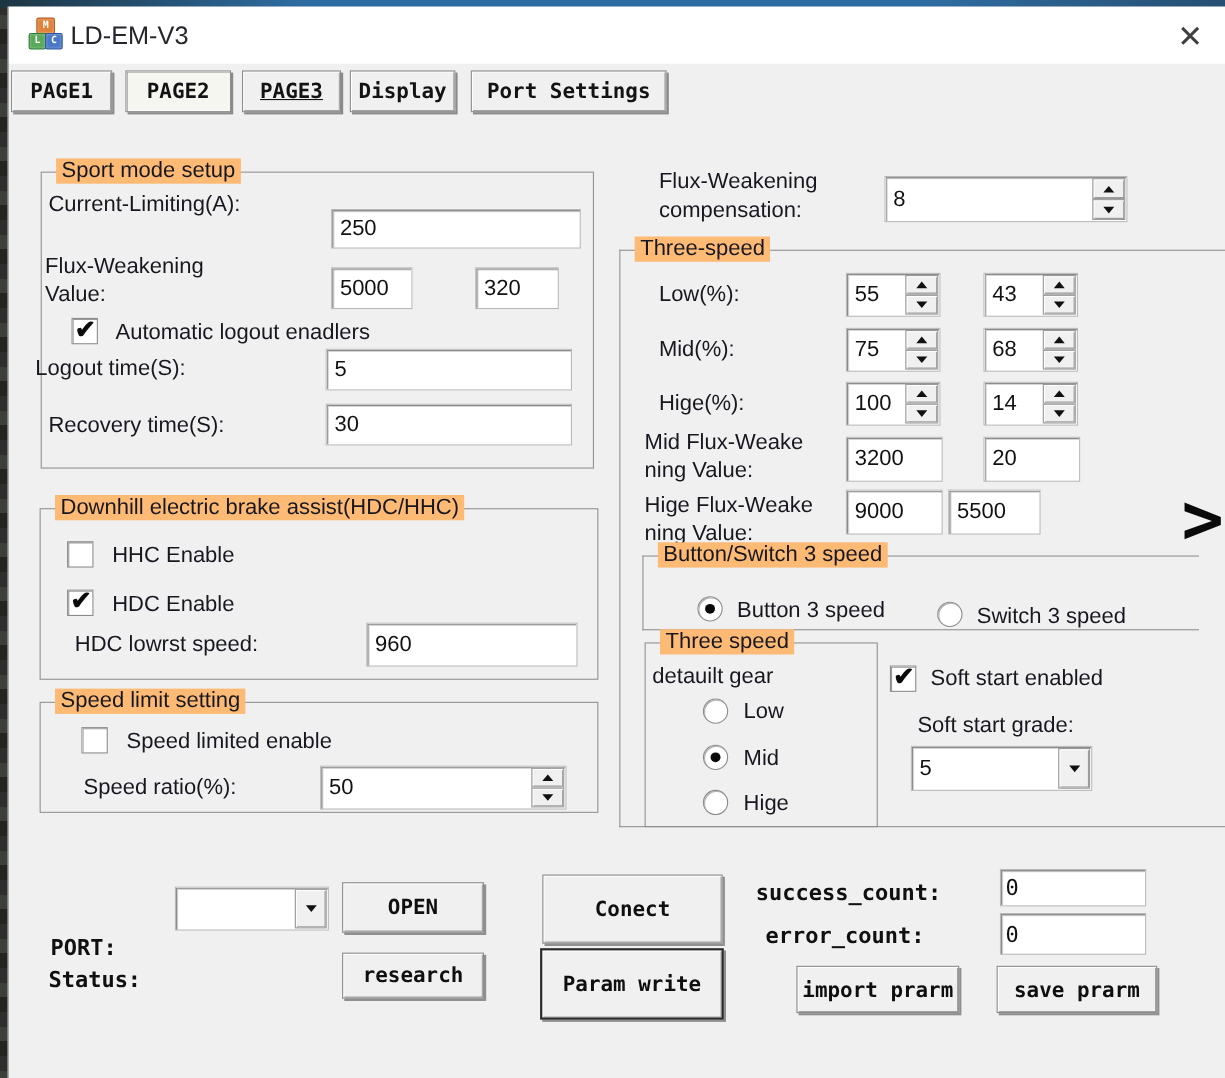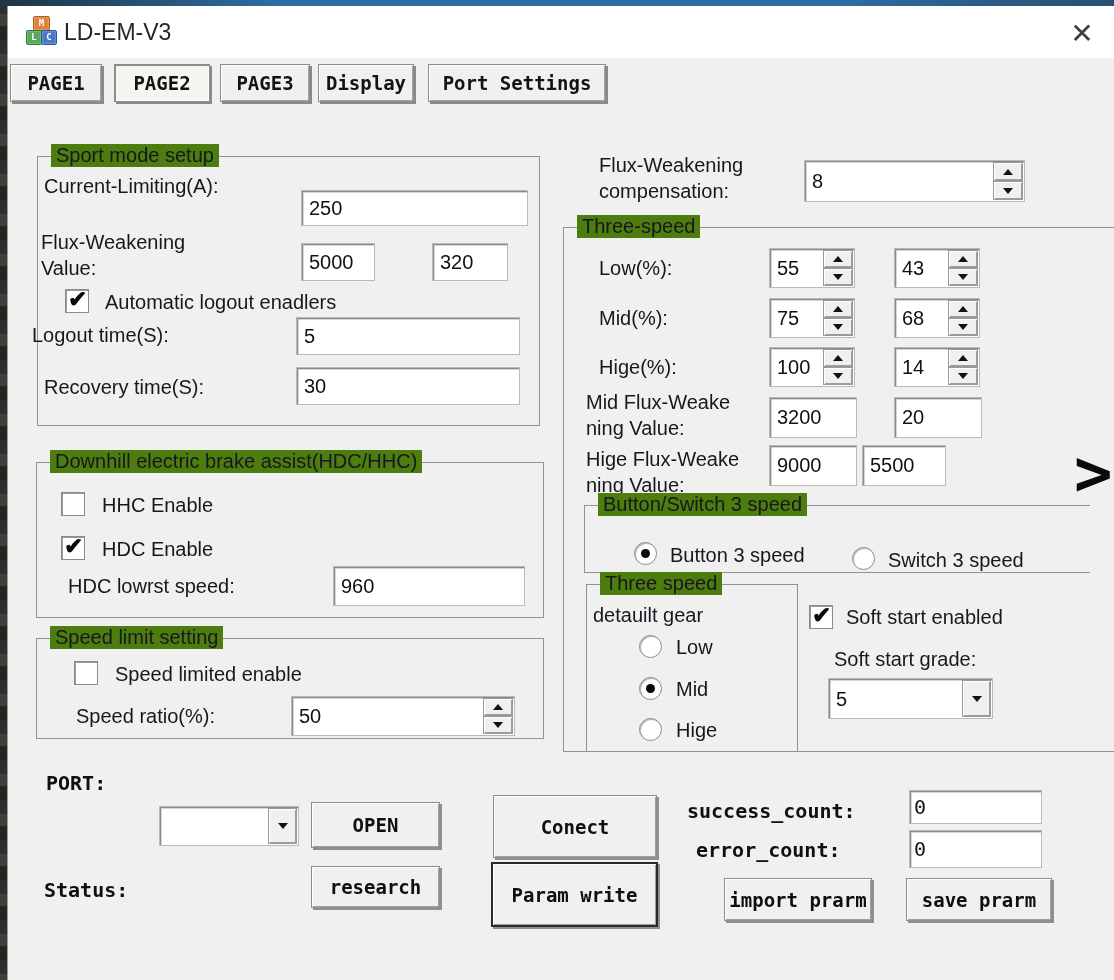--- a/index.html
+++ b/index.html
@@ -26,21 +26,21 @@
   
   .tab{position:absolute;top:58px;height:38px;background:#f0f0f0;border:1px solid #8d8d8d;
        box-shadow:inset 1px 1px 0 #ffffff,inset -1px -1px 0 #a3a3a3,2px 2px 0 #8a8a8a;
        display:flex;align-items:center;justify-content:center;
        font:bold 19px "DejaVu Sans Mono",monospace;color:#131313;box-sizing:border-box;}
   .tab.active{background:#f6f6f1;
        box-shadow:inset 1px 1px 0 #8d8d8d,inset -1px -1px 0 #ffffff,2px 2px 0 #8a8a8a;}
   
   .grp{position:absolute;border:1px solid #929292;box-sizing:border-box;}
   .grp.no-right{border-right:none;}
-  .grp-title{position:absolute;top:-13px;left:13px;background:#4d7c0f;padding:0 5px;
+  .grp-title{position:absolute;top:-13px;left:13px;background:#fdba74;padding:0 5px;
        font-size:20px;color:#17171f;white-space:nowrap;}
   
   .lbl{position:absolute;font-size:20px;line-height:26px;color:#17171f;white-space:nowrap;}
   .mlbl{position:absolute;font:bold 20px "DejaVu Sans Mono",monospace;color:#101010;white-space:nowrap;}
   
   .tin{position:absolute;background:#ffffff;border:1px solid #b9b9b9;box-sizing:border-box;
        box-shadow:inset 1px 1px 0 #8b8b8b,inset 2px 2px 0 #d6d6d6;
        font:20px "Liberation Sans",sans-serif;color:#111;padding:0 7px;outline:none;}
   .tin.mono{font:20px "DejaVu Sans Mono",monospace;}
   
@@ -106,21 +106,21 @@
       <span>✕</span>
     </div>
   </div>
 
   <div class="tab" style="left:2px;width:92px;">
       <span>PAGE1</span>
     </div>
   <div class="tab active" style="left:106px;width:96px;">
       <span>PAGE2</span>
     </div>
-  <div class="tab" style="left:212px;width:90px;">
+  <div class="tab" style="left:212px;width:90px;text-decoration:underline;">
       <span>PAGE3</span>
     </div>
   <div class="tab" style="left:310px;width:96px;">
       <span>Display</span>
     </div>
   <div class="tab" style="left:420px;width:178px;">
       <span>Port Settings</span>
     </div>
 
   <div class="grp" style="left:29px;top:150px;width:503px;height:270px;">
@@ -298,21 +298,21 @@
   <div class="lbl" style="left:826px;top:640px;">Soft start grade:</div>
   <div class="ddfield" style="left:820px;top:672px;width:165px;height:41px;">
     <span class="dd-value">5</span>
     <div class="ddbtn">
         <i class="tri-down"></i>
       </div>
   </div>
 
   <div class="nav-arrow" style="left:1066px;top:430px;">&gt;</div>
 
-  <div class="mlbl" style="left:38px;top:765px;">PORT:</div>
+  <div class="mlbl" style="left:38px;top:843px;">PORT:</div>
   <div class="ddfield" style="left:151px;top:800px;width:140px;height:40px;">
     <span class="dd-value"></span>
     <div class="ddbtn">
         <i class="tri-down"></i>
       </div>
   </div>
   <div class="btn" style="left:303px;top:796px;width:129px;height:46px;">
       <span>OPEN</span>
     </div>
   <div class="mlbl" style="left:36px;top:872px;">Status:</div>

